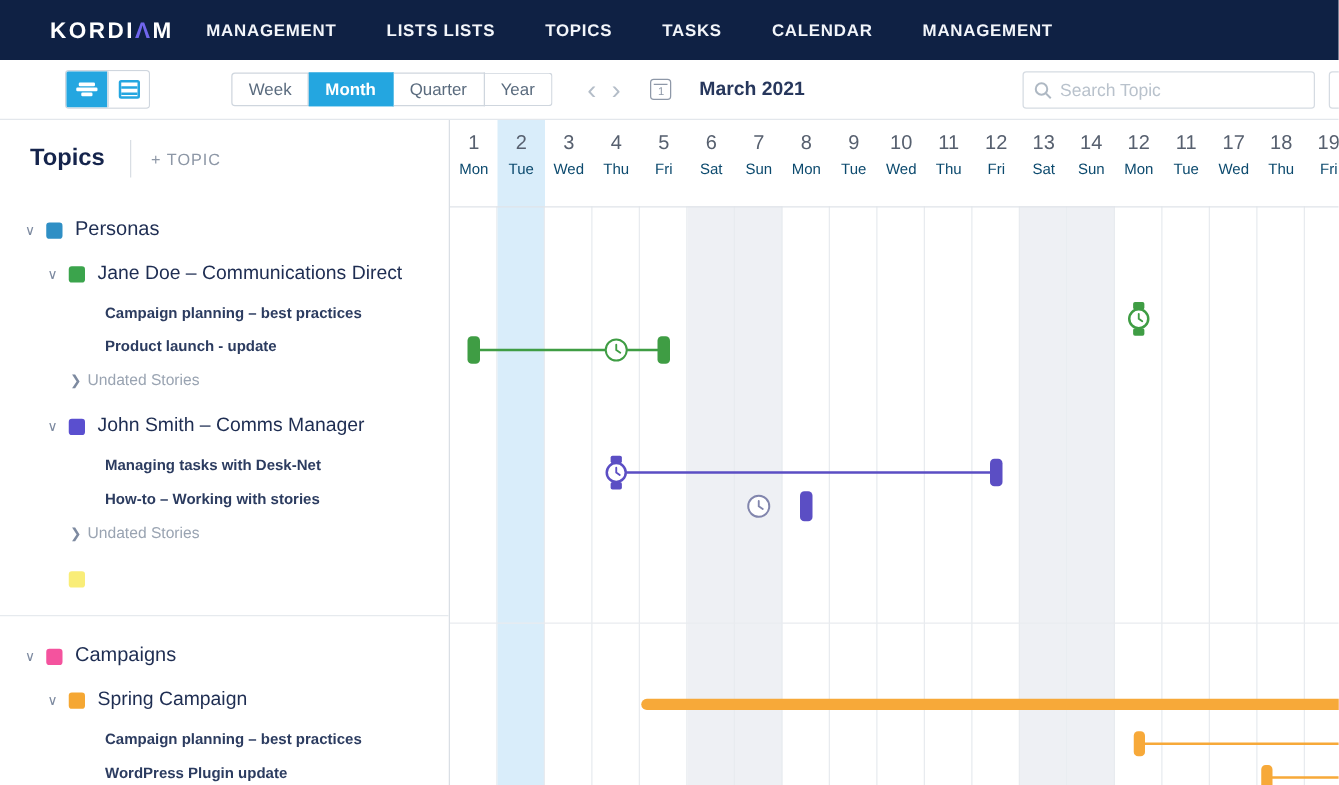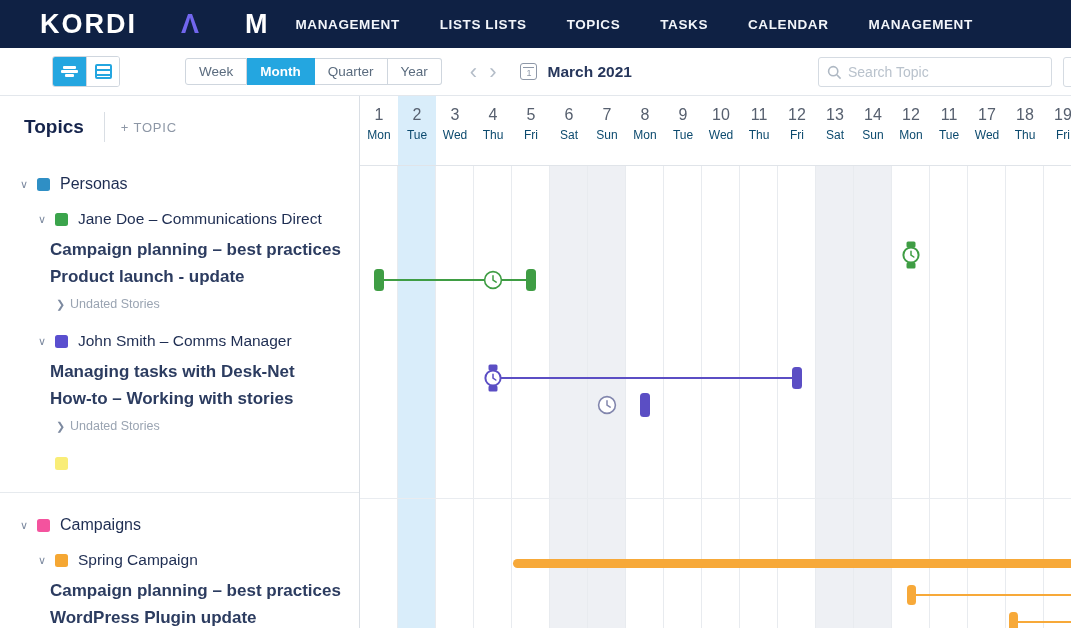--- a/index.html
+++ b/index.html
@@ -2,22 +2,22 @@
 <html><head>
 <meta charset="utf-8">
 <style>
   * { margin:0; padding:0; box-sizing:border-box; }
   html,body { width:1071px; height:628px; overflow:hidden; font-family:"Liberation Sans",sans-serif; background:#fff; }
   .app { position:relative; width:1071px; height:628px; }
 
   
   .topnav { position:absolute; left:0; top:0; width:100%; height:48px; background:#0f2144;
             display:flex; align-items:center; }
-  .logo { margin-left:40px; font-size:27px; font-weight:bold; letter-spacing:2px; color:#fff;
-          display:flex; align-items:center;gap:44px; }
+  .logo { margin-left:40px; font-size:18px; font-weight:bold; letter-spacing:2px; color:#fff;
+          display:flex; align-items:center; }
   .logo .accent { color:#7166ee; }
   .nav { display:flex; align-items:center; margin-left:26px; gap:40px; }
   .nav-item { color:#f2f5fa; font-size:13.5px; font-weight:bold; letter-spacing:.6px; cursor:pointer; }
 
   
   .toolbar { position:absolute; left:0; top:48px; width:100%; height:48px; background:#fff;
              border-bottom:1px solid #e3e7ec; display:flex; align-items:center; }
   .toggle-group { display:flex; margin-left:52px; border:1px solid #cfd6de; border-radius:3px; overflow:hidden; }
   .toggle-btn { width:33px; height:29px; display:flex; align-items:center; justify-content:center;
                 background:#fff; cursor:pointer; }
@@ -31,21 +31,21 @@
              border:1px solid #cfd6de; border-left-width:0; color:#5a6b7e; font-size:13.5px; cursor:pointer; }
   .seg-btn:first-child { border-left-width:1px; border-radius:3px 0 0 3px; }
   .seg-btn:last-child { border-radius:0 3px 3px 0; }
   .seg-btn.active { background:#24a6e0; border-color:#24a6e0; color:#fff; font-weight:bold; }
   .chev { border:none; background:none; color:#b4bdc8; font-size:22px; line-height:1; cursor:pointer; padding:0 6px; }
   .chev.prev { margin-left:22px; }
   .cal-icon { margin-left:18px; width:17px; height:17px; border:1.5px solid #8e98a8; border-radius:3px;
               display:flex; align-items:center; justify-content:center; font-size:9px; color:#8e98a8; position:relative; }
   .cal-icon::before { content:""; position:absolute; top:2.5px; left:2px; right:2px; height:1px; background:#8e98a8; }
   .cal-icon i { font-style:normal; margin-top:2px; }
-  .date-label { margin-left:10px; font-size:15.5px; color:#27375c; font-weight:bold; }
+  .date-label { margin-left:22px; font-size:15.5px; color:#27375c; font-weight:bold; }
   .search { position:absolute; left:818px; top:9px; width:234px; height:30px; border:1px solid #d5dbe2;
             border-radius:3px; display:flex; align-items:center; background:#fff; }
   .search svg { margin-left:8px; flex:none; }
   .search input { border:none; outline:none; flex:1; min-width:0; font-size:14px; color:#3a4a63; padding:0 6px;
                   font-family:"Liberation Sans",sans-serif; background:transparent; }
   .search input::placeholder { color:#b9c2cc; }
   .partial-control { position:absolute; left:1063px; top:9px; width:20px; height:30px;
                      border:1px solid #d5dbe2; border-radius:3px 0 0 3px; background:#fff; }
 
   
@@ -54,21 +54,21 @@
   .sidebar-head { display:flex; align-items:center; height:62px; padding-left:24px; }
   .sidebar-title { font-size:19px; font-weight:bold; color:#15244c; }
   .head-vr { width:1px; height:30px; background:#d9dee4; margin:0 16px 0 20px; }
   .add-topic { border:none; background:none; color:#8d97a6; font-size:13px; letter-spacing:.8px; cursor:pointer; }
   .tree { padding-top:8px; }
   .trow { display:flex; align-items:center; cursor:pointer; }
   .trow .chevron { width:12px; color:#7d8aa0; font-size:11px; flex:none; text-align:center; }
   .trow .swatch { width:13px; height:13px; border-radius:2.5px; margin:0 10px 0 7px; flex:none; }
   .trow.group { height:36px; padding-left:18px; font-size:16px; color:#1e2d52; }
   .trow.parent { height:34px; padding-left:36px; font-size:15.5px; color:#1e2d52; }
-  .trow.sub { height:27px; padding-left:50px; font-size:17px; font-weight:bold; color:#2c3c60; }
+  .trow.sub { height:27px; padding-left:84px; font-size:12px; font-weight:bold; color:#2c3c60; }
   .trow.undated { height:28px; padding-left:56px; font-size:12.5px; color:#9aa4b2; margin-bottom:6px; }
   .trow.undated .chevron { width:14px; text-align:left; }
   .tree-divider { height:1px; background:#e6eaee; margin:12px 0 14px 0; }
 
   
   .grid { position:absolute; left:360px; top:0; right:0; height:628px; overflow:hidden; }
   .grid-head { position:absolute; left:0; top:96px; right:0; height:69px; display:flex; }
   .day-cell { width:38px; flex:none; text-align:center; padding-top:10px; }
   .day-num { font-size:16px; color:#57606f; }
   .day-name { font-size:12px; color:#0c4a6e; margin-top:4px; }

